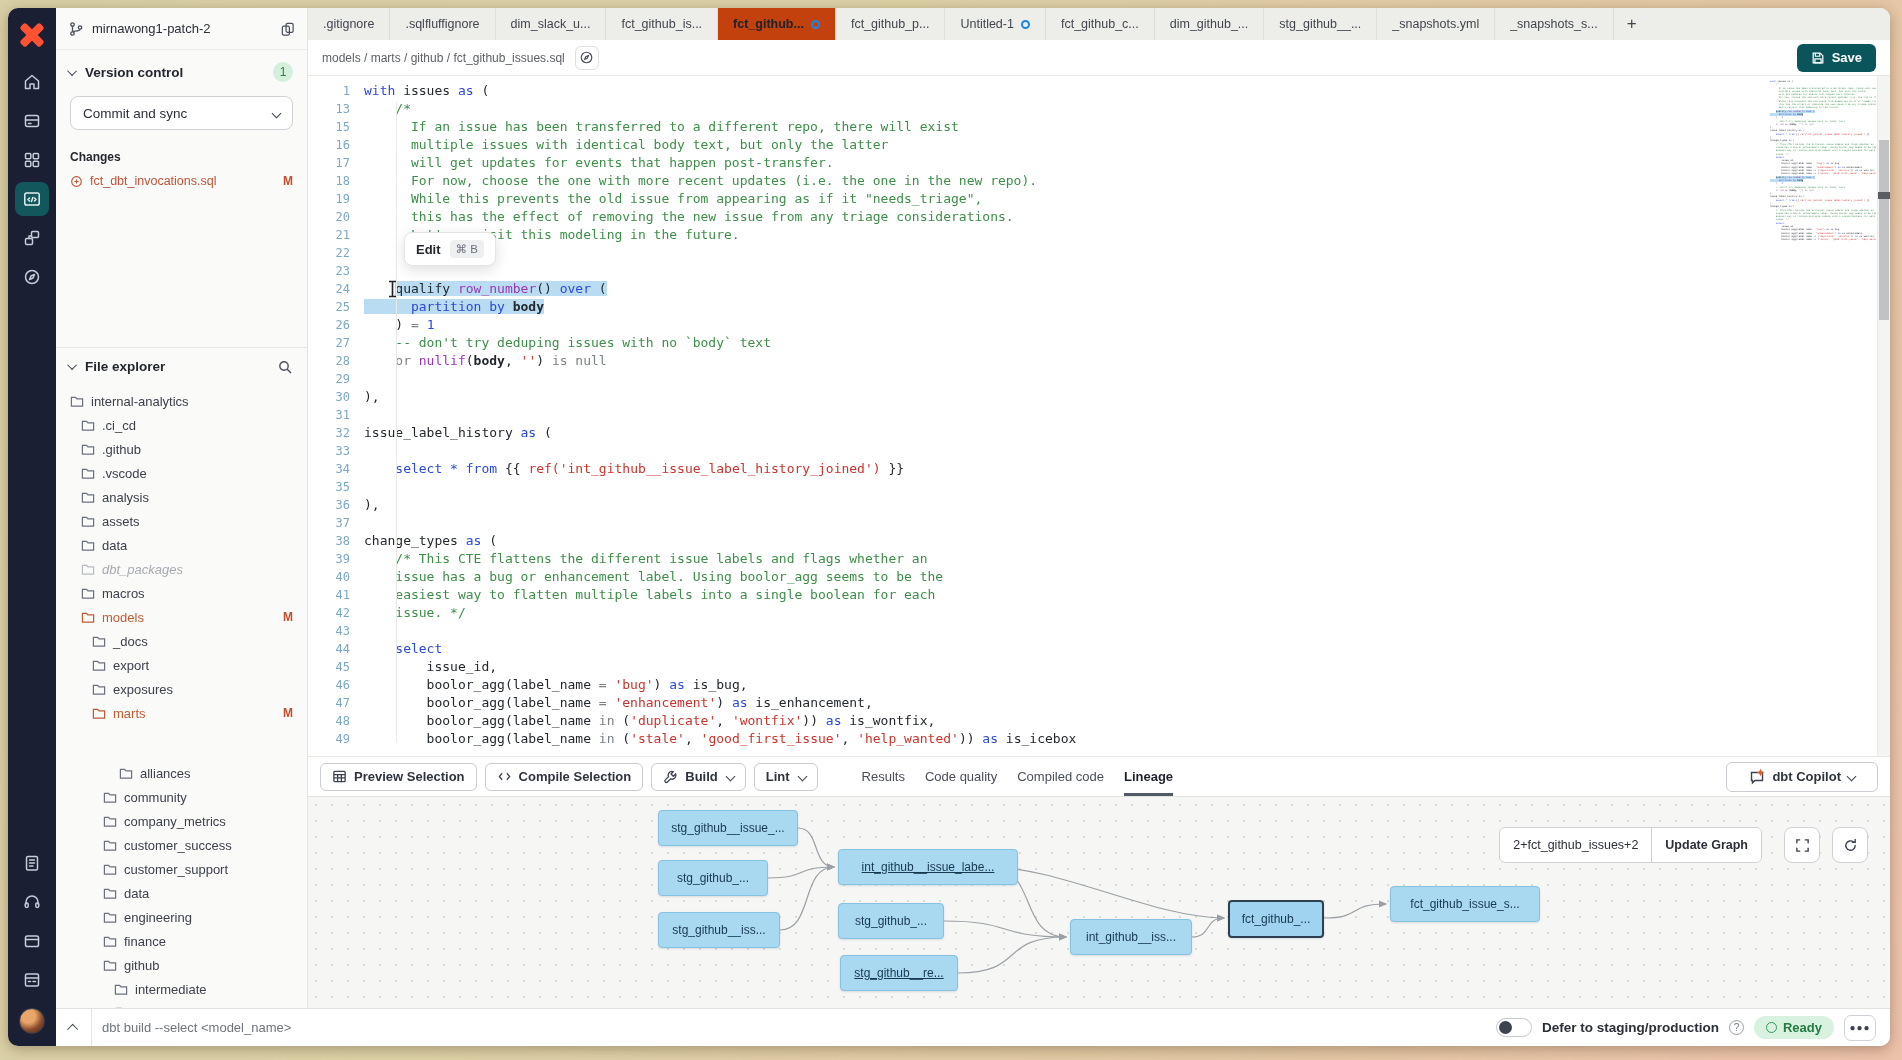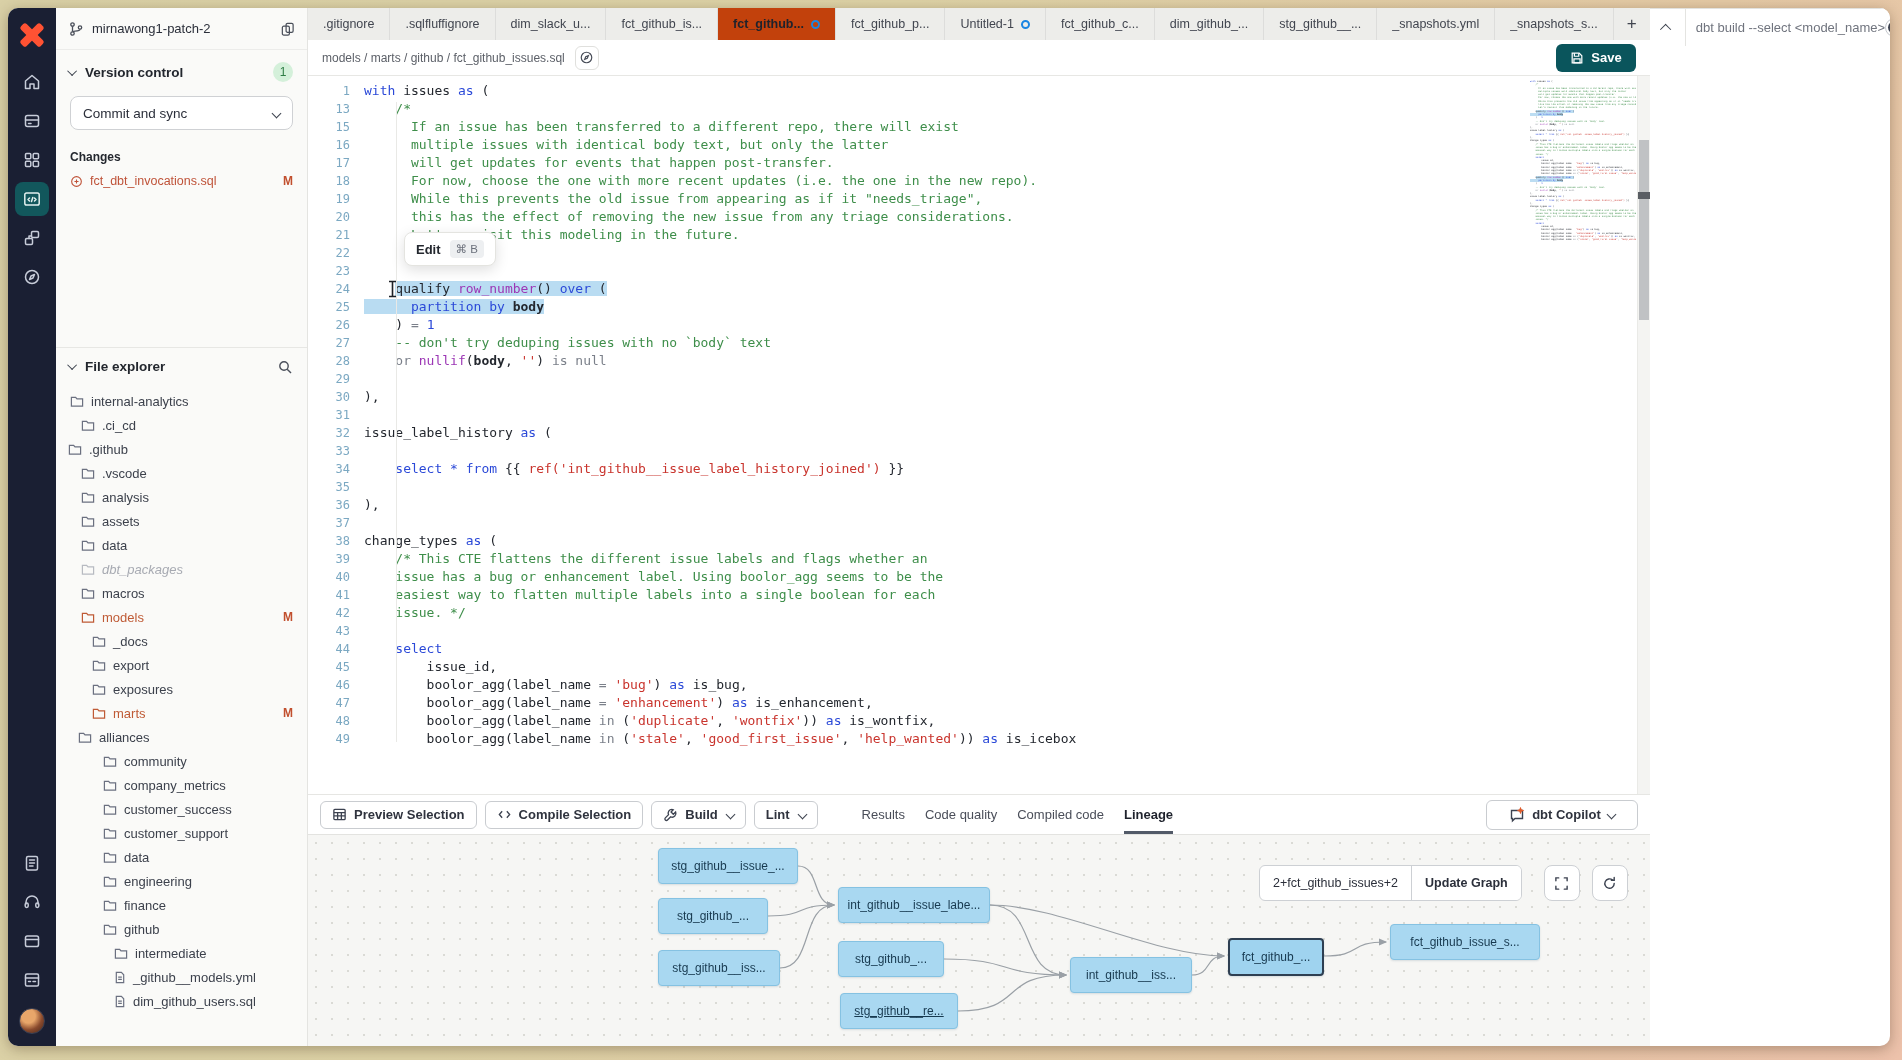--- a/index.html
+++ b/index.html
@@ -213,21 +213,21 @@
         <div class="rail-item">
           <svg width="20" height="20" viewBox="0 0 20 20">
             <rect x="3.5" y="4" width="13" height="12" rx="1.5"></rect>
             <path d="M3.5 8 H16.5 M6.5 11.5 H8.5 M11 11.5 H13.5"></path>
           </svg>
         </div>
       </div>
     <div class="avatar"></div>
   </div>
 
-  <div style="flex:1; display:flex; min-width:0;border-radius:13px;">
+  <div style="flex:1; display:flex; flex-direction:column; min-width:0;border-radius:13px;">
     <div style="flex:1; display:flex; min-height:0;">
 
       <div class="sidebar">
         <div class="branch-row">
           <svg width="16" height="16" viewBox="0 0 16 16" style="stroke:#4a4f5a;fill:none;stroke-width:1.3">
               <circle cx="4.5" cy="3.5" r="1.7"></circle>
               <circle cx="4.5" cy="12.5" r="1.7"></circle>
               <circle cx="12" cy="6.5" r="1.7"></circle>
               <path d="M4.5 5.2 V10.8 M12 8.2 C12 11 4.5 9.5 4.5 10.8"></path>
             </svg>
@@ -279,21 +279,21 @@
               <span class="tlabel">internal-analytics</span>
             </div>
             <div class="trow" style="padding-left: 25px;">
               <span class="ticon">
                 <svg width="14" height="13" viewBox="0 0 15 13">
                   <path d="M1.5 2 H6 L7.5 3.8 H13.5 V11.5 H1.5 Z"></path>
                 </svg>
               </span>
               <span class="tlabel">.ci_cd</span>
             </div>
-            <div class="trow" style="padding-left: 12px;">
+            <div class="trow" style="padding-left: 25px;">
               <span class="ticon">
                 <svg width="14" height="13" viewBox="0 0 15 13">
                   <path d="M1.5 2 H6 L7.5 3.8 H13.5 V11.5 H1.5 Z"></path>
                 </svg>
               </span>
               <span class="tlabel">.github</span>
             </div>
             <div class="trow" style="padding-left: 25px;">
               <span class="ticon">
                 <svg width="14" height="13" viewBox="0 0 15 13">
@@ -377,21 +377,21 @@
             </div>
             <div class="trow orange" style="padding-left: 36px;">
               <span class="ticon">
                 <svg width="14" height="13" viewBox="0 0 15 13">
                   <path d="M1.5 2 H6 L7.5 3.8 H13.5 V11.5 H1.5 Z"></path>
                 </svg>
               </span>
               <span class="tlabel">marts</span>
               <span class="m-badge">M</span>
             </div>
-            <div class="trow" style="padding-left: 22px;">
+            <div class="trow" style="padding-left: 63px; margin-top: 36px;">
               <span class="ticon">
                 <svg width="14" height="13" viewBox="0 0 15 13">
                   <path d="M1.5 2 H6 L7.5 3.8 H13.5 V11.5 H1.5 Z"></path>
                 </svg>
               </span>
               <span class="tlabel">alliances</span>
             </div>
             <div class="trow" style="padding-left: 47px;">
               <span class="ticon">
                 <svg width="14" height="13" viewBox="0 0 15 13">
@@ -843,21 +843,21 @@
               <path d="M636 124 C706 124, 688 140, 758 140" stroke="#9aa0a6" fill="none" stroke-width="1.2" marker-end="url(#arr)"></path>
               <path d="M650 176 C717.5 176, 690.5 140, 758 140" stroke="#9aa0a6" fill="none" stroke-width="1.2" marker-end="url(#arr)"></path>
               <path d="M682 70 C752 70, 846 121, 916 121" stroke="#9aa0a6" fill="none" stroke-width="1.2" marker-end="url(#arr)"></path>
               <path d="M884 140 C904 140, 896 121, 916 121" stroke="#9aa0a6" fill="none" stroke-width="1.2" marker-end="url(#arr)"></path>
               <path d="M1016 121 C1054.75 121, 1039.25 107, 1078 107" stroke="#9aa0a6" fill="none" stroke-width="1.2" marker-end="url(#arr)"></path>
             </svg>
           <div id="lineage-nodes">
               <div class="lnode" style="left: 350px; top: 13px; width: 140px;">stg_github__issue_...</div>
               <div class="lnode" style="left: 350px; top: 63px; width: 110px;">stg_github_...</div>
               <div class="lnode" style="left: 350px; top: 115px; width: 122px;">stg_github__iss...</div>
-              <div class="lnode" style="left: 530px; top: 52px; width: 152px;">int_github__issue_labe...</div>
+              <div class="lnode" style="left: 530px; top: 52px; width: 180px; text-decoration: underline;">int_github__issue_labe...</div>
               <div class="lnode" style="left: 530px; top: 106px; width: 106px;">stg_github_...</div>
               <div class="lnode" style="left: 532px; top: 158px; width: 118px; text-decoration: underline;">stg_github__re...</div>
               <div class="lnode" style="left: 762px; top: 122px; width: 122px;">int_github__iss...</div>
               <div class="lnode selected" style="left: 920px; top: 103px; width: 96px;">fct_github_...</div>
               <div class="lnode" style="left: 1082px; top: 89px; width: 150px;">fct_github_issue_s...</div>
             </div>
           <div class="lin-selector">
             <span class="sel-text">2+fct_github_issues+2</span>
             <span class="sel-btn">Update Graph</span>
           </div>

